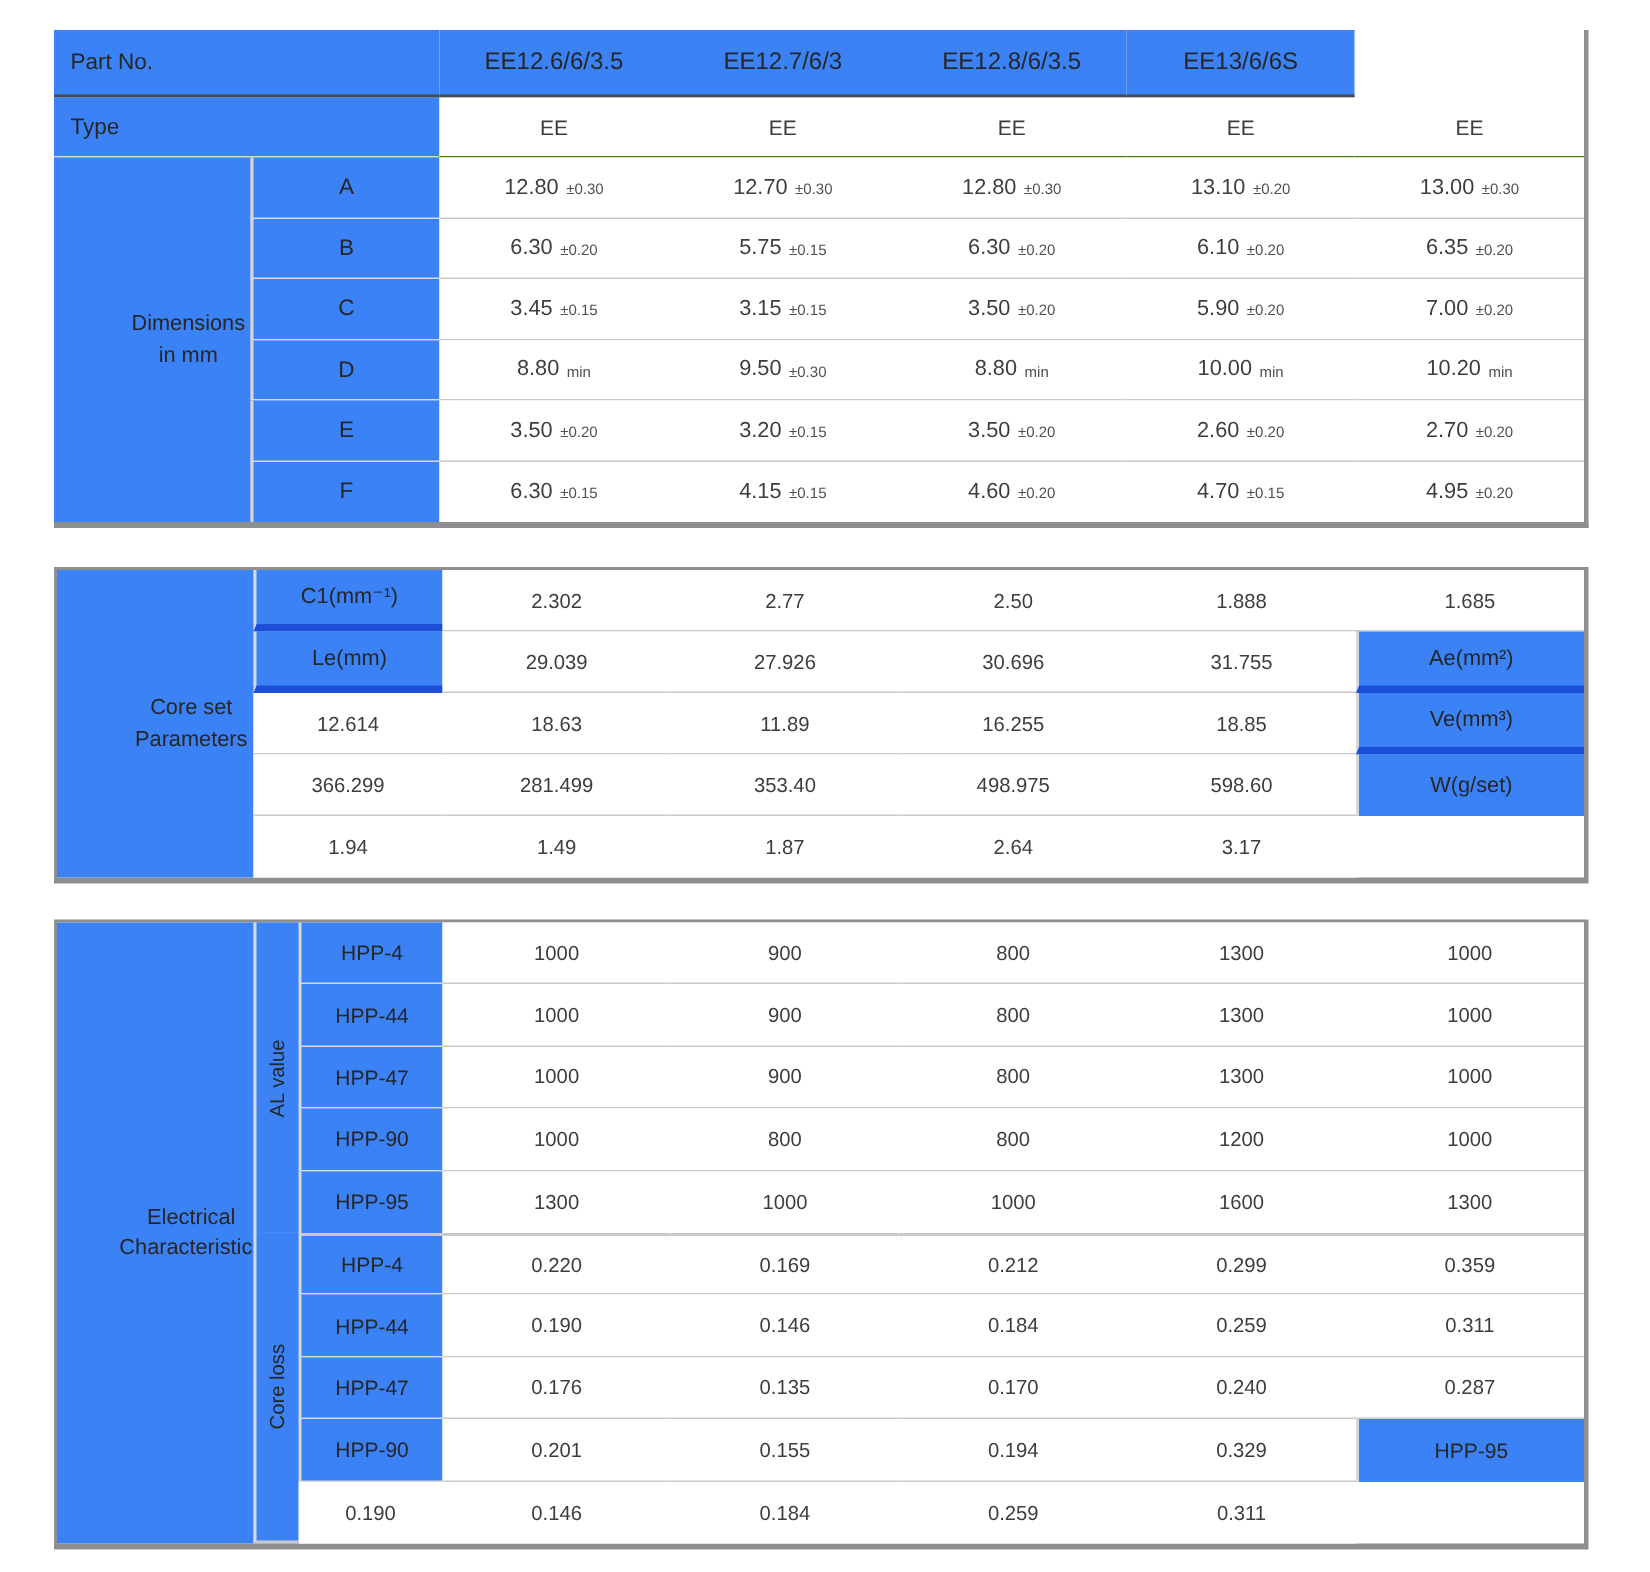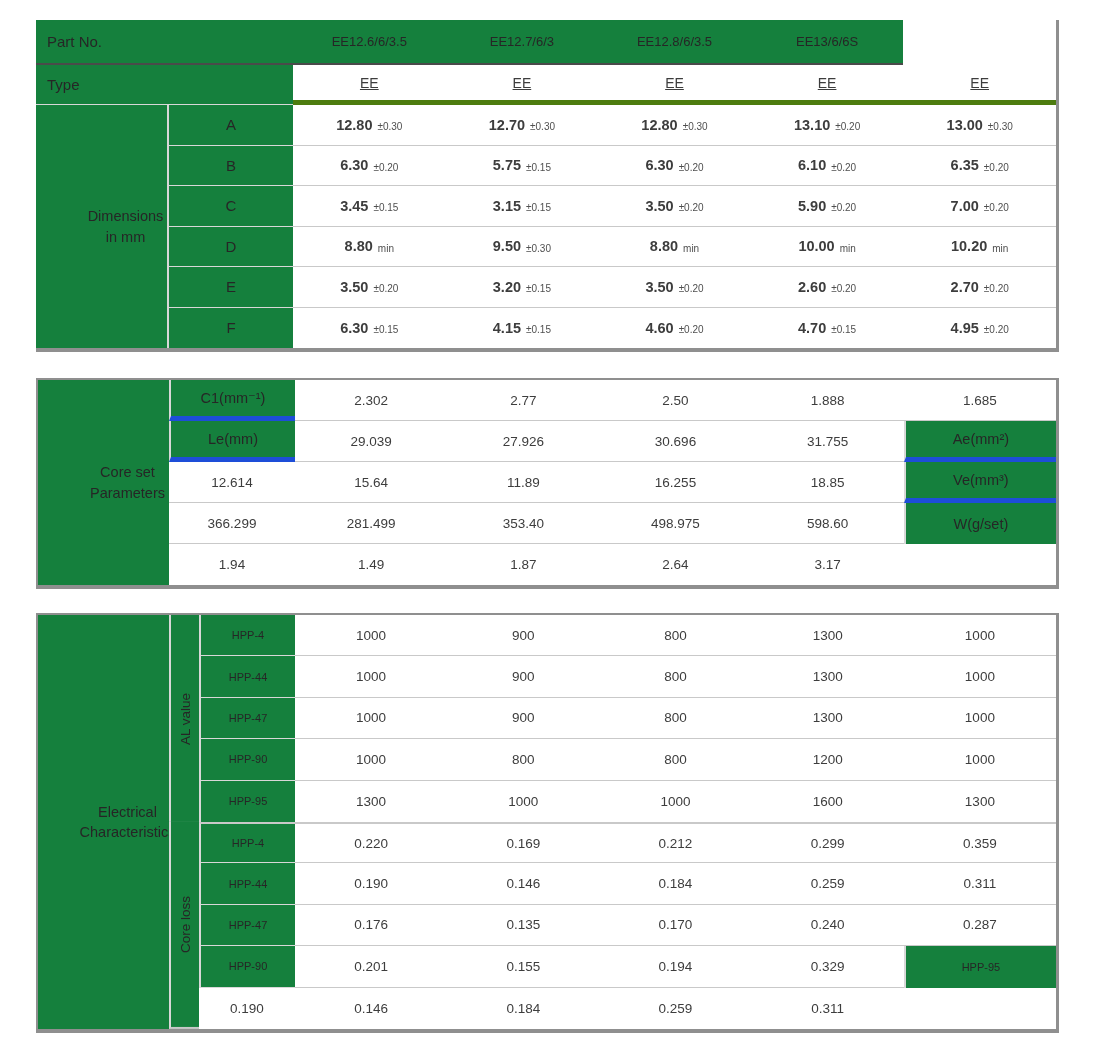--- a/index.html
+++ b/index.html
@@ -8,40 +8,40 @@
 
   .tbl { display:grid; width:1023px; box-sizing:border-box;
          border-right:3px solid #8f8f8f; border-bottom:4px solid #8f8f8f; }
   .t1 { grid-template-columns:131px 126px repeat(5,1fr); grid-template-rows:45px 40px repeat(6,40.5px); }
   .t2 { margin-top:26px; grid-template-columns:131px 126px repeat(5,1fr); grid-template-rows:repeat(5,41px);
         border-top:2px solid #8f8f8f; border-left:2px solid #8f8f8f; }
   .t3 { margin-top:24px; grid-template-columns:131px 30px 96px repeat(5,1fr); grid-template-rows:repeat(10,41.4px);
         border-top:2px solid #8f8f8f; border-left:2px solid #8f8f8f; }
 
   .c { display:flex; align-items:center; justify-content:center; box-sizing:border-box; overflow:hidden; }
-  .g { background:#15803d; color:#262626; }
+  .g { background:#3b82f6; color:#262626; }
   .w { background:#ffffff; color:#3d3d3d; }
 
   .hl { grid-column:1 / span 2; justify-content:flex-start; padding-left:11px; font-size:15px; }
-  .hc { font-size:13px; }
+  .hc { font-size:16px; }
   .dk { border-bottom:2px solid #4a4a4a; }
-  .tv { font-size:14px; border-bottom:5px solid #4d7c0f;text-decoration:underline; }
+  .tv { font-size:14px; border-bottom:1px solid #4d7c0f; }
   .tlb { border-bottom:1px solid #d8d8d8; }
 
   .grp { flex-direction:column; font-size:14.5px; line-height:1.4; text-align:center;padding-left:48px; }
   .r6  { grid-row:span 6; }
   .r5  { grid-row:span 5; }
   .r10 { grid-row:span 10; }
 
   .dl { font-size:15px; border-left:2px solid #d8d8d8; border-bottom:1px solid #d8d8d8; }
   .pl { font-size:14.5px; border-left:2px solid #d8d8d8; border-bottom:5px solid #1d4ed8; }
-  .hp { font-size:11px; border-left:2px solid #d8d8d8; border-bottom:1px solid #d8d8d8; }
+  .hp { font-size:14px; border-left:2px solid #d8d8d8; border-bottom:1px solid #d8d8d8; }
 
   .vc { border-bottom:1px solid #c9c9c9; }
-  .v  { font-size:14.5px;font-weight:bold; }
+  .v  { font-size:14.5px; }
   .t  { font-size:10px; margin-left:5px; color:#4f4f4f; transform:translateY(2px); }
   .num { font-size:13.5px; }
 
   .rot { writing-mode:vertical-rl; transform:rotate(180deg); font-size:13.5px; color:#262626;
          border-right:2px solid #d8d8d8; }
   .rot.r5 { border-left:none; }
   .rotwrap { border-left:2px solid #d8d8d8; }
 
   .nb  { border-bottom:none; }
   .sep { border-top:2px solid #c9c9c9; }
@@ -217,21 +217,21 @@
     <div class="c w vc num">1.685</div>
 
     <div class="c g pl">Le(mm)</div>
     <div class="c w vc num">29.039</div>
     <div class="c w vc num">27.926</div>
     <div class="c w vc num">30.696</div>
     <div class="c w vc num">31.755</div>
 
     <div class="c g pl">Ae(mm²)</div>
     <div class="c w vc num">12.614</div>
-    <div class="c w vc num">15.64</div>
+    <div class="c w vc num">18.63</div>
     <div class="c w vc num">11.89</div>
     <div class="c w vc num">16.255</div>
     <div class="c w vc num">18.85</div>
 
     <div class="c g pl">Ve(mm³)</div>
     <div class="c w vc num">366.299</div>
     <div class="c w vc num">281.499</div>
     <div class="c w vc num">353.40</div>
     <div class="c w vc num">498.975</div>
     <div class="c w vc num">598.60</div>

